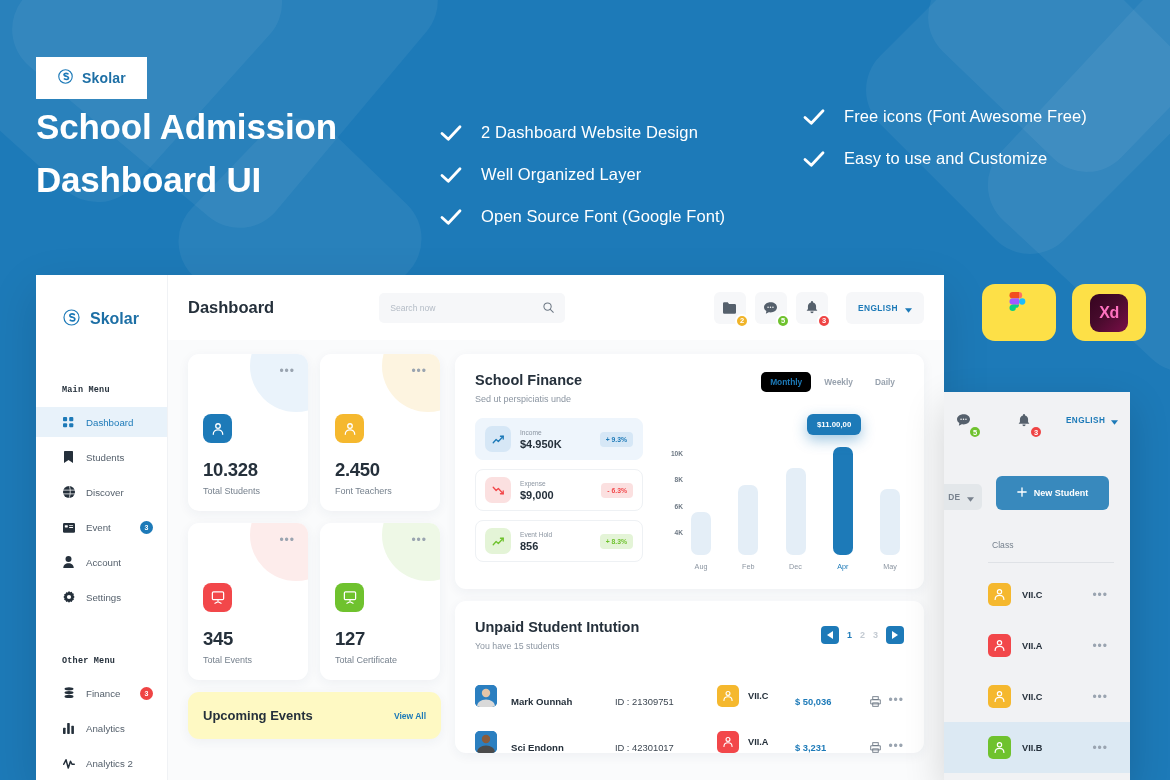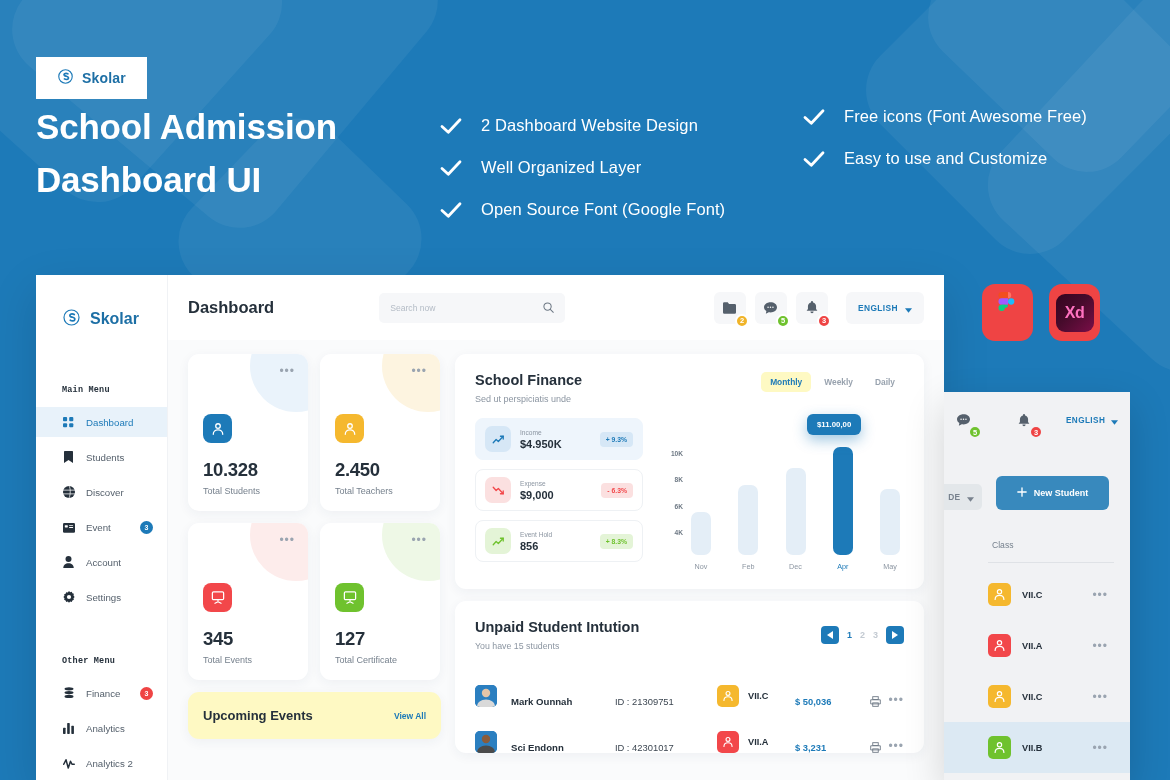--- a/index.html
+++ b/index.html
@@ -35,21 +35,21 @@
   .logo-chip .lg-txt { color:#1d6fa5; font-size:14px; font-weight:600; letter-spacing:.2px; }
 
   .hero-title {
     position:absolute; left:36px; top:100px; z-index:3;
     color:#fff; font-size:35px; font-weight:700; line-height:1.52; letter-spacing:-.2px;
     white-space:pre-line;
   }
 
   .features { position:absolute; left:440px; top:96px; z-index:3; width:700px; }
   .feat-col { position:absolute; }
-  .feat-col.c1 { left:0; top:9px; }
+  .feat-col.c1 { left:0; top:16px; }
   .feat-col.c2 { left:363px; top:0; }
   .feat-row { display:flex; align-items:center; gap:19px; height:41px; margin-bottom:1px; }
   .feat-row .chk { width:22px; height:18px; flex:none; }
   .feat-row .ftxt { color:#fff; font-size:16.5px; font-weight:400; letter-spacing:.1px; white-space:nowrap; }
 
   
   .app-window {
     position:absolute; left:36px; top:275px; width:908px; height:505px;
     background:#fff; z-index:2; overflow:hidden; display:flex;
     box-shadow:0 16px 44px rgba(0,0,0,.13);
@@ -114,21 +114,21 @@
   .upcoming .utitle { font-size:13px; font-weight:700; color:#25303b; }
   .upcoming .uview { margin-left:auto; font-size:8.5px; font-weight:700; color:#1d7ab8; }
 
   
   .panel { background:#fff; border-radius:11px; padding:18px 20px; box-shadow:0 3px 12px rgba(40,60,90,.055); }
   .fin-head { display:flex; align-items:flex-start; }
   .fin-title { font-size:14.5px; font-weight:700; color:#25303b; }
   .fin-sub { font-size:9px; color:#8b95a1; margin-top:6px; }
   .fin-tabs { margin-left:auto; display:flex; align-items:center; gap:4px; }
   .fin-tab { font-size:8.4px; font-weight:700; color:#98a2ae; padding:5px 9px; border-radius:5px; }
-  .fin-tab.active { background:#fef9c3; color:#1d7ab8; }
+  .fin-tab.active { background:#000000; color:#1d7ab8; }
 
   .fin-body { display:flex; gap:18px; margin-top:14px; }
   .metrics { width:168px; flex:none; display:flex; flex-direction:column; gap:9px; }
   .metric { height:42px; border-radius:8px; display:flex; align-items:center; padding:0 9px; gap:9px; border:1px solid #eef1f4; }
   .metric.hl { background:#eef5fc; border-color:#eef5fc; }
   .metric .mic { width:26px; height:26px; border-radius:7px; display:flex; align-items:center; justify-content:center; flex:none; }
   .metric .mtxt { flex:1; min-width:0; }
   .metric .mlbl { font-size:6.6px; color:#8b95a1; }
   .metric .mval { font-size:11px; font-weight:700; color:#25303b; margin-top:2px; }
   .metric .mpct { font-size:6.8px; font-weight:700; padding:4px 6px; border-radius:4px; white-space:nowrap; }
@@ -193,21 +193,21 @@
   .fp-divider { height:1px; background:#dfe2e6; margin:12px 16px 0 44px; }
   .fp-list { margin-top:6px; }
   .fp-item { height:51px; display:flex; align-items:center; padding-left:44px; gap:11px; }
   .fp-item.sel { background:#dce9f3; }
   .fp-item .cbadge { width:23px; height:23px; border-radius:5px; display:flex; align-items:center; justify-content:center; flex:none; }
   .fp-item .clbl { font-size:9.2px; font-weight:700; color:#25303b; }
   .fp-item .cdots { margin-left:auto; margin-right:22px; color:#9aa4b0; font-size:12px; letter-spacing:1px; }
 
   
   .tools { position:absolute; left:982px; top:284px; display:flex; gap:16px; z-index:5; }
-  .tool { width:51px; height:57px; background:#ef4444; border-radius:13px; display:flex; align-items:center; justify-content:center; }
+  .tool { width:74px; height:57px; background:#fde047; border-radius:13px; display:flex; align-items:center; justify-content:center; }
   .xd-sq { width:38px; height:38px; border-radius:9px; background:linear-gradient(135deg,#36041f 0%,#470b2c 45%,#7a0e48 100%); display:flex; align-items:center; justify-content:center; }
   .xd-sq span { color:#ff72c0; font-size:16px; font-weight:700; letter-spacing:-.5px; }
 </style>
 </head>
 <body>
 
 <div id="bg-decor">
   <div class="sq d1"></div>
   <div class="sq d2"></div>
   <div class="sq d6"></div>
@@ -460,21 +460,21 @@
           <div class="stat-card">
             <div class="ring" style="background:#fdf4e0"></div>
             <div class="dots">•••</div>
             <div class="sicon" style="background:#f5b82e">
               <svg width="14" height="14" viewBox="0 0 16 16" fill="none" stroke="#fff" stroke-width="1.5" stroke-linecap="round">
                   <circle cx="8" cy="4.6" r="2.6"></circle>
                   <path d="M2.6 14c0-3 2.4-5 5.4-5s5.4 2 5.4 5"></path>
                 </svg>
             </div>
             <div class="snum">2.450</div>
-            <div class="slbl">Total Teachers</div>
+            <div class="slbl">Font Teachers</div>
           </div>
 
           <div class="stat-card">
             <div class="ring" style="background:#fdeceb"></div>
             <div class="dots">•••</div>
             <div class="sicon" style="background:#f2474a">
               <svg width="14" height="13" viewBox="0 0 16 15" fill="none" stroke="#fff" stroke-width="1.4" stroke-linecap="round">
                   <rect x="1.5" y="1" width="13" height="9" rx="1.4"></rect>
                   <path d="M8 10v2.6M4.5 14.2l3.5-1.8 3.5 1.8"></path>
                 </svg>
@@ -587,21 +587,21 @@
                     </div>
                   <div class="bar-col">
                       <div class="bar active" style="height:94%"></div>
                     </div>
                   <div class="bar-col">
                       <div class="bar" style="height:57%"></div>
                     </div>
                 </div>
               </div>
               <div class="x-labels">
-                <div class="xl">Nov</div>
+                <div class="xl">Aug</div>
                 <div class="xl">Feb</div>
                 <div class="xl">Dec</div>
                 <div class="xl active">Apr</div>
                 <div class="xl">May</div>
               </div>
             </div>
           </div>
         </div>
 
         <div class="table-panel">

